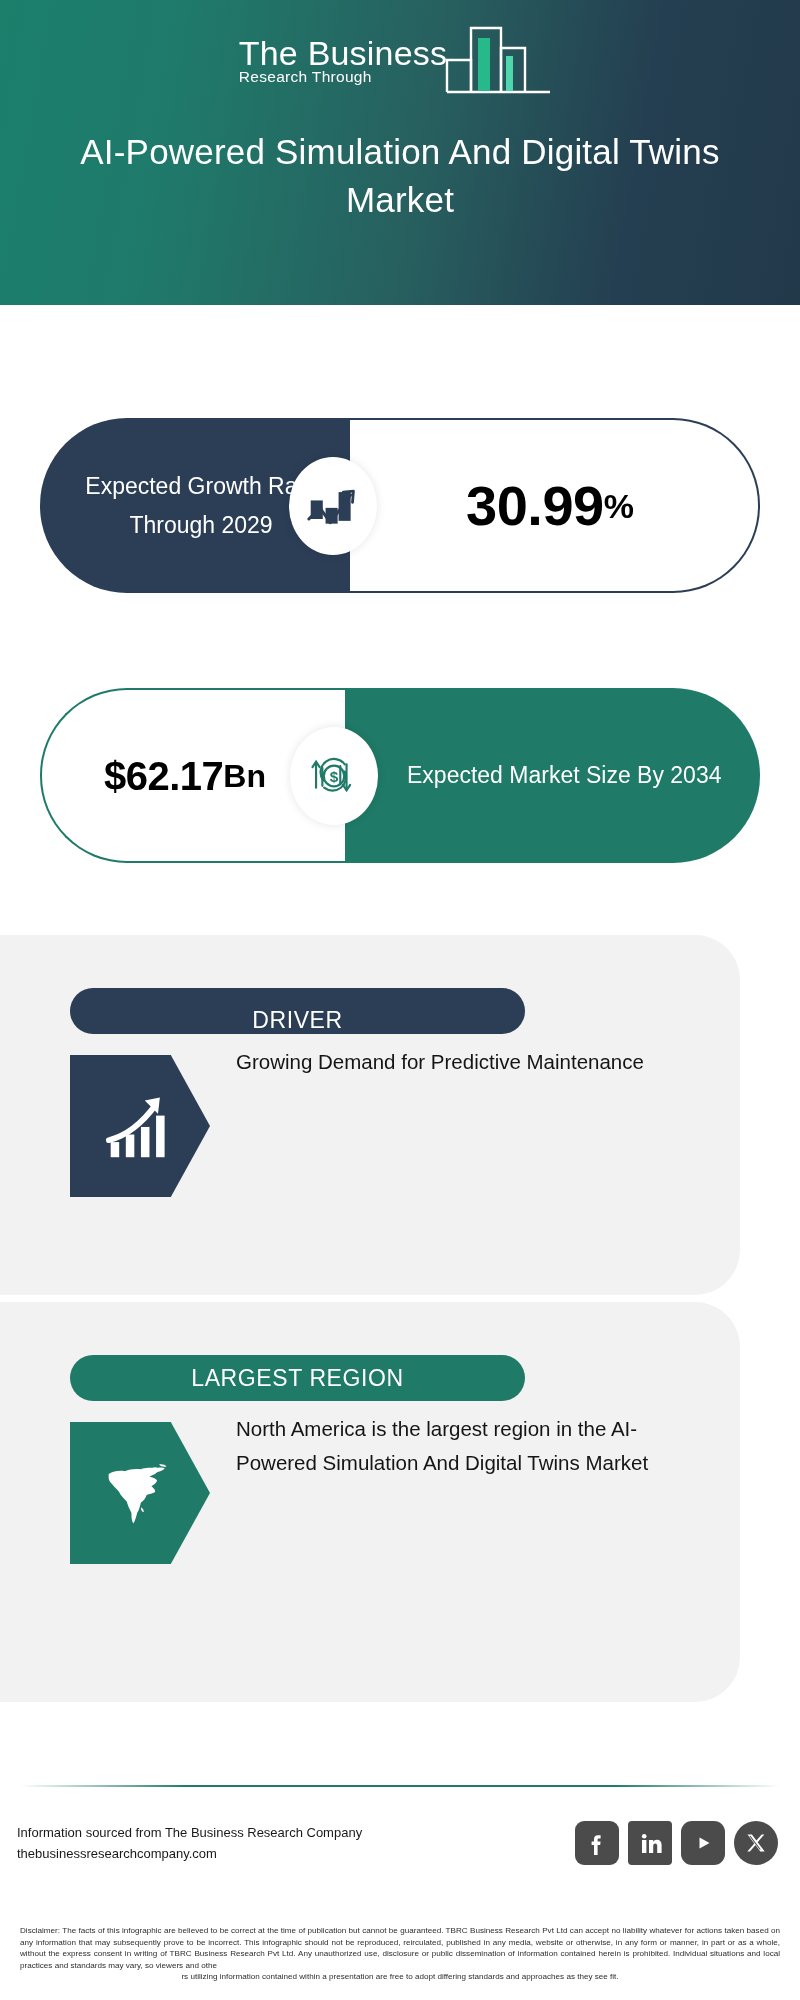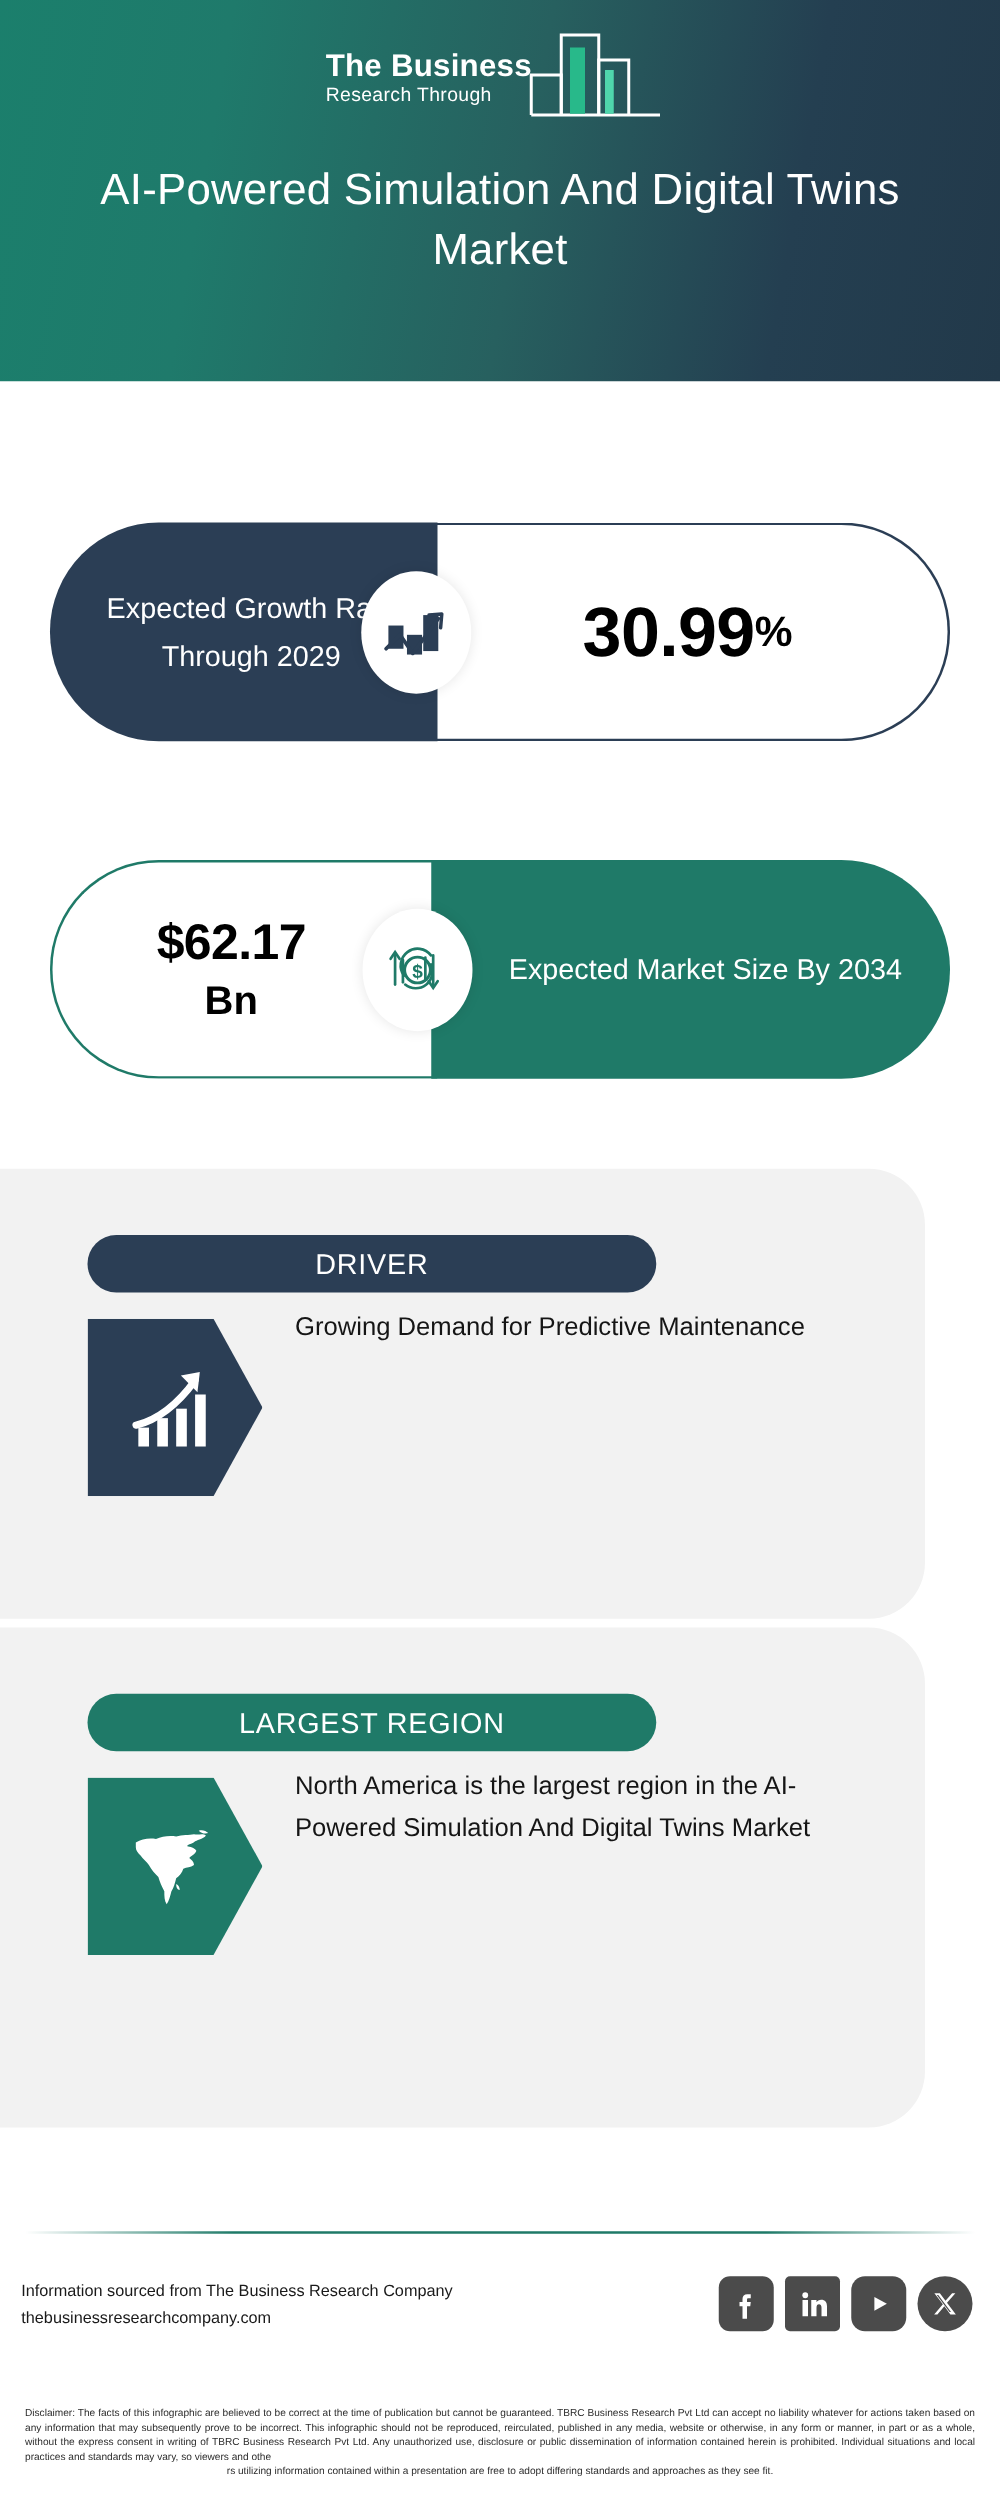--- a/index.html
+++ b/index.html
@@ -22,22 +22,22 @@
     position:absolute;
     left:0; right:0; top:20px;
     display:flex; justify-content:center; align-items:flex-end;
   }
   .logo-inner { display:flex; align-items:flex-end; height:78px; }
   .logo-text {
     display:flex; flex-direction:column; align-items:flex-start;
     padding-bottom:12px;
   }
   .logo-line1 {
-    color:#ffffff; font-size:25px; letter-spacing:.2px;
-    line-height:27px; font-weight:700;
+    color:#ffffff; font-size:34px; letter-spacing:.2px;
+    line-height:27px; font-weight:400;
   }
   .logo-line2 {
     color:#ffffff; font-size:15.5px; letter-spacing:.3px;
     line-height:18px; font-weight:400; margin-top:1px;
   }
   .logo-mark { margin-left:-2px; position:relative; width:116px; height:78px; }
 
   .title {
     position:absolute; left:0; right:0; top:128px;
     text-align:center; color:#ffffff;
@@ -108,21 +108,21 @@
     background:#1f7a68;
     border-radius:0 87px 87px 0;
     display:flex; align-items:center;
   }
   .stat2-label {
     color:#ffffff; font-size:23px; line-height:39px;
     font-weight:400; padding-left:62px;
   }
   .stat2-value {
     position:absolute; left:30px; top:0; width:230px; height:175px;
-    display:flex; flex-direction:column;
+    display:flex; flex-direction:row;
     align-items:center; justify-content:center;
     color:#000000; font-weight:700;
   }
   .stat2-num { font-size:40px; line-height:48px; letter-spacing:-.5px; }
   .stat2-unit { font-size:32px; line-height:44px; }
   .badge2 { left:250px; width:88px; height:98px; }
 
   
   .card {
     position:absolute; left:0; width:740px;
@@ -134,21 +134,21 @@
 
   .pill {
     position:absolute; left:70px; top:53px;
     width:455px; height:46px;
     border-radius:23px;
     display:flex; align-items:center; justify-content:center;
   }
   .pill-label {
     color:#ffffff; font-size:23px; letter-spacing:.6px; font-weight:400;
   }
-  .pill-driver { background:#2b3e55; }
+  .pill-driver { background:#2b3e55;align-items:flex-end; }
   .pill-region { background:#1f7a68; }
 
   .card-body { position:absolute; left:70px; top:120px; right:30px; }
   .hex {
     position:absolute; left:0; top:0;
     width:140px; height:142px;
     clip-path:polygon(0 0, 72% 0, 100% 50%, 72% 100%, 0 100%);
     display:flex; align-items:center; justify-content:center;
   }
   .hex-driver { background:#2b3e55; }

